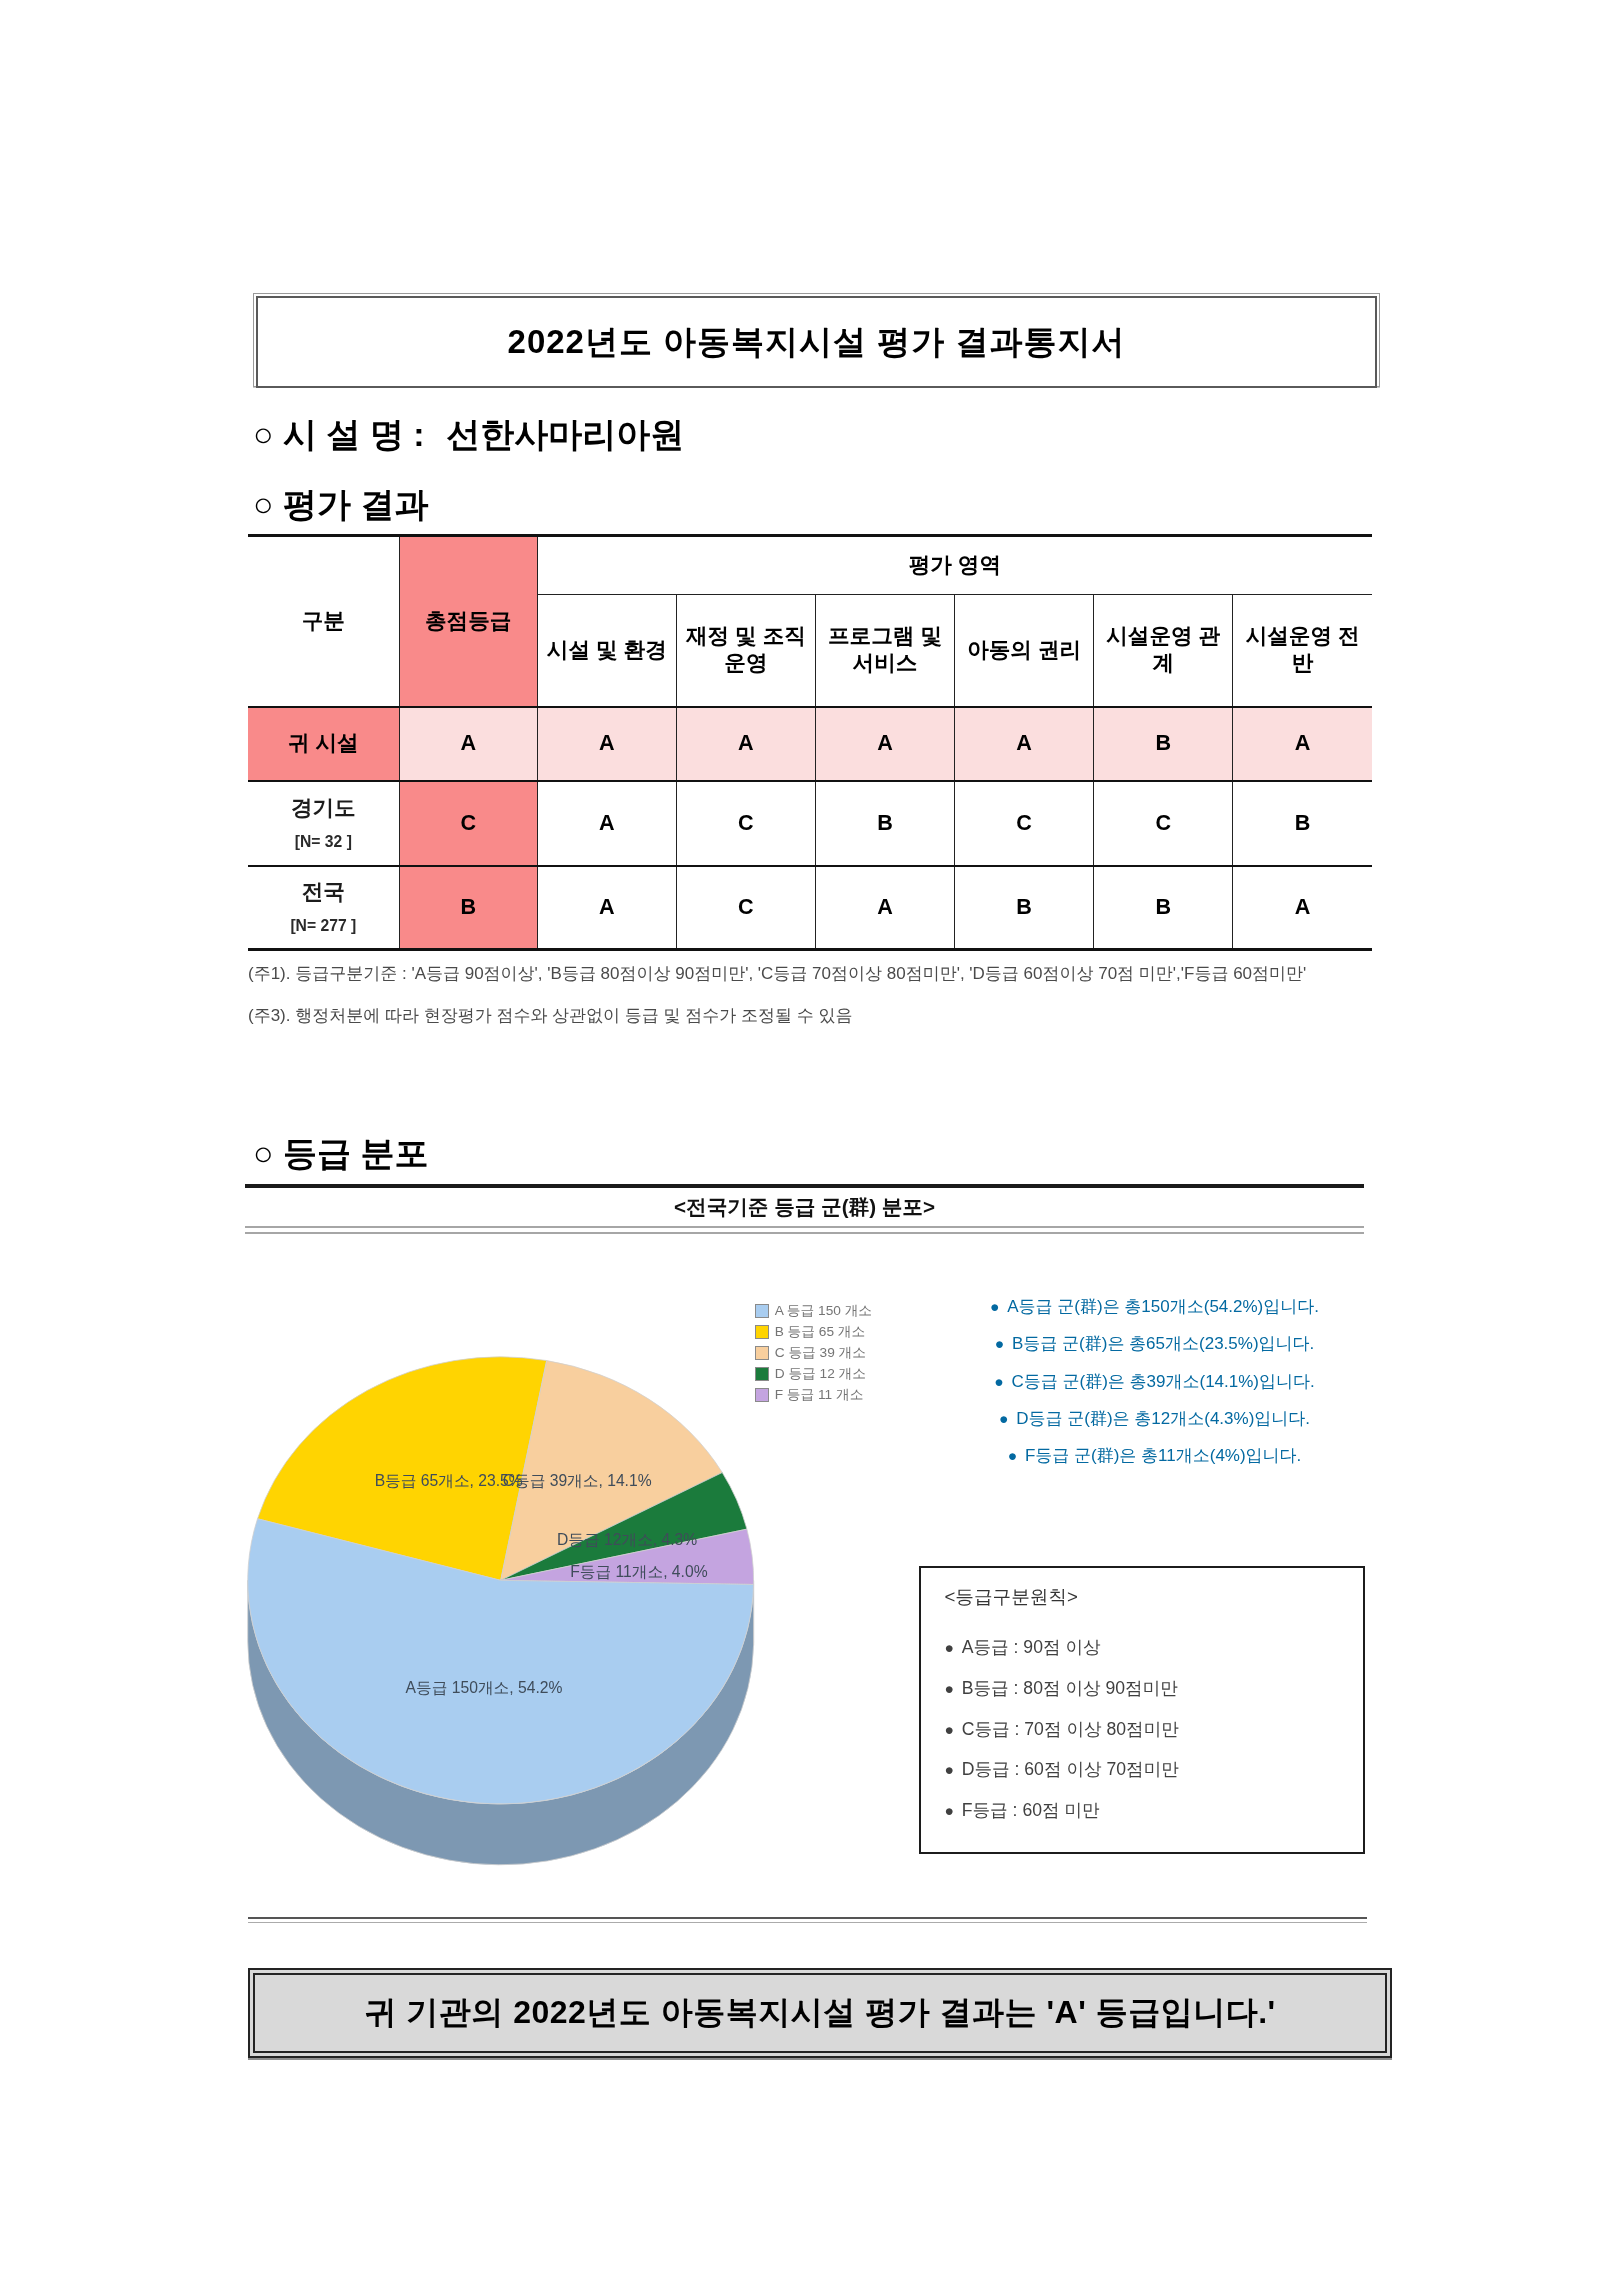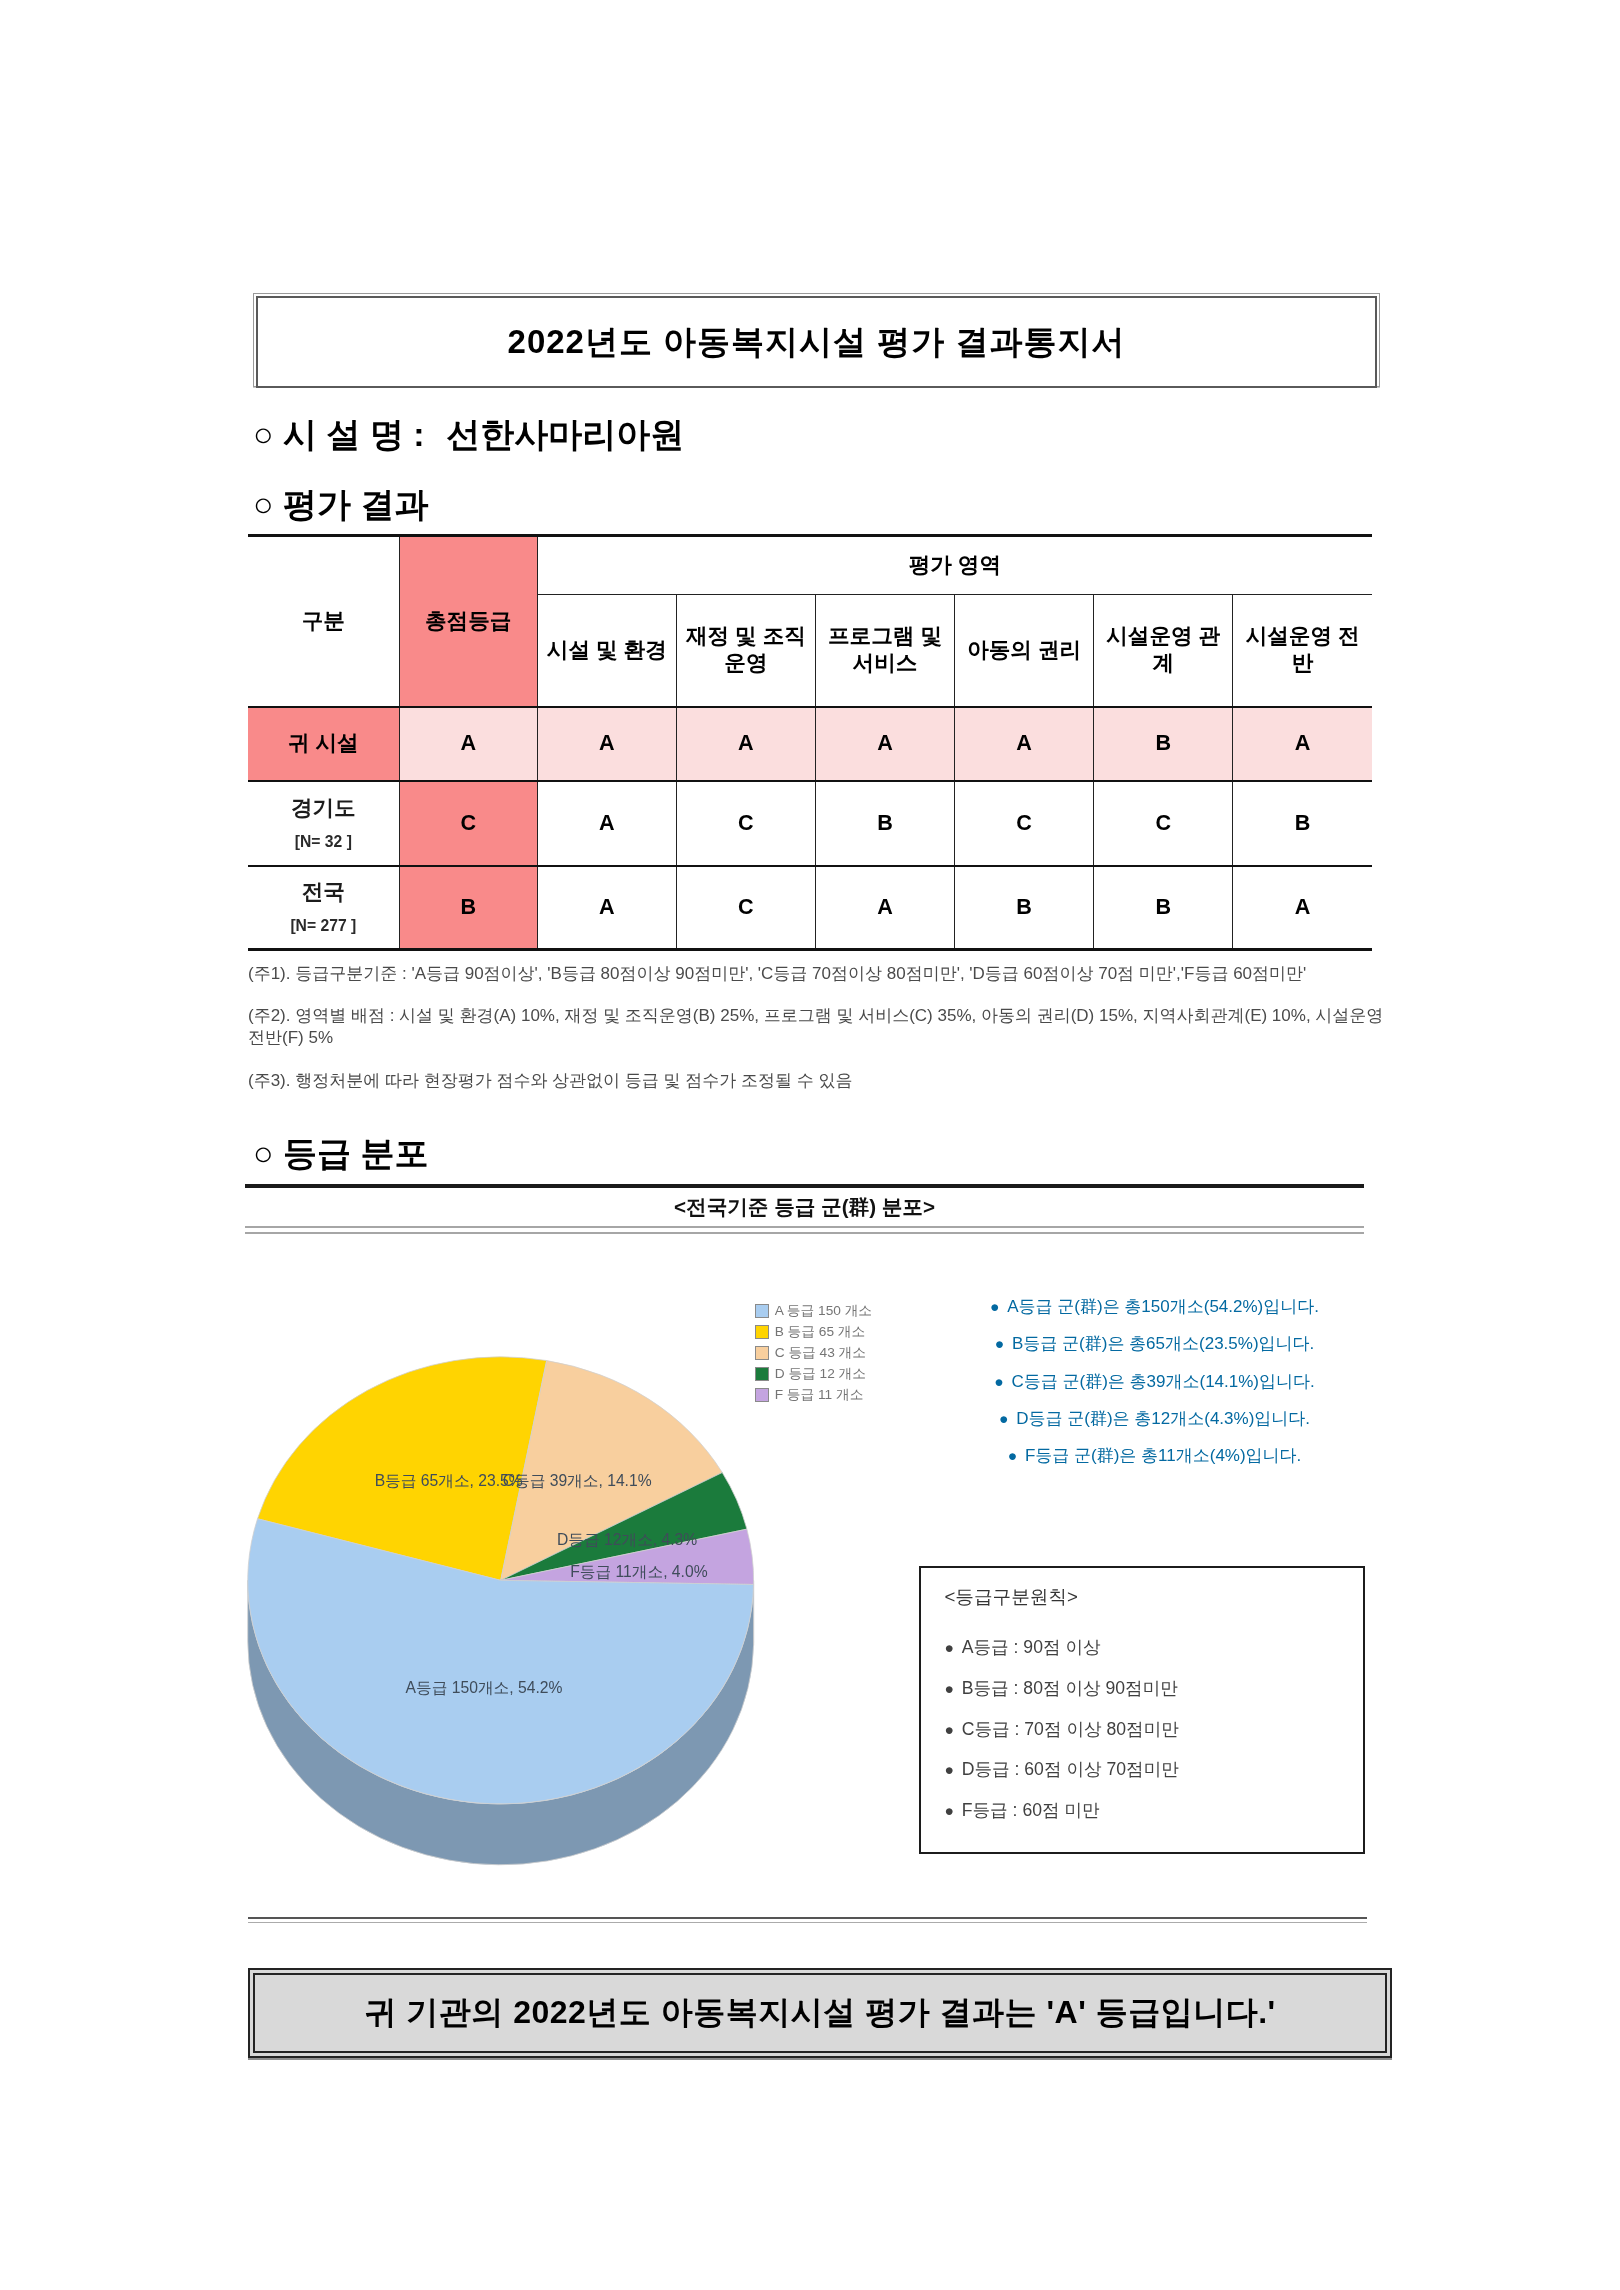--- a/index.html
+++ b/index.html
@@ -159,21 +159,20 @@
           <td>B</td>
           <td>B</td>
           <td>A</td>
         </tr>
       </tbody>
   </table>
 </div>
 
 <div class="abs notes">
     <p>(주1). 등급구분기준 : 'A등급 90점이상', 'B등급 80점이상 90점미만', 'C등급 70점이상 80점미만', 'D등급 60점이상 70점 미만','F등급 60점미만'</p>
-    <p>(주2). 영역별 배점 : 시설 및 환경(A) 10%, 재정 및 조직운영(B) 25%, 프로그램 및 서비스(C) 35%, 아동의 권리(D) 15%, 지역사회관계(E) 10%, 시설운영전반(F) 5%</p>
     <p>(주3). 행정처분에 따라 현장평가 점수와 상관없이 등급 및 점수가 조정될 수 있음</p>
   </div>
 
 <div class="abs heading dist-heading">○ 등급 분포</div>
 
 <div class="abs thick-rule"></div>
 <div class="abs chart-subtitle">&lt;전국기준 등급 군(群) 분포&gt;</div>
 <div class="abs gray-double"></div>
 
 <div class="abs pie-wrap">
@@ -197,21 +196,21 @@
     <div class="legend-item">
       <span class="legend-swatch" style="background: rgb(169, 205, 240);"></span>
       <span>A 등급 150 개소</span>
     </div>
     <div class="legend-item">
       <span class="legend-swatch" style="background: rgb(255, 212, 1);"></span>
       <span>B 등급 65 개소</span>
     </div>
     <div class="legend-item">
       <span class="legend-swatch" style="background: rgb(248, 207, 158);"></span>
-      <span>C 등급 43 개소</span>
+      <span>C 등급 39 개소</span>
     </div>
     <div class="legend-item">
       <span class="legend-swatch" style="background: rgb(27, 123, 60);"></span>
       <span>D 등급 12 개소</span>
     </div>
     <div class="legend-item">
       <span class="legend-swatch" style="background: rgb(196, 164, 224);"></span>
       <span>F 등급 11 개소</span>
     </div>
   </div>

